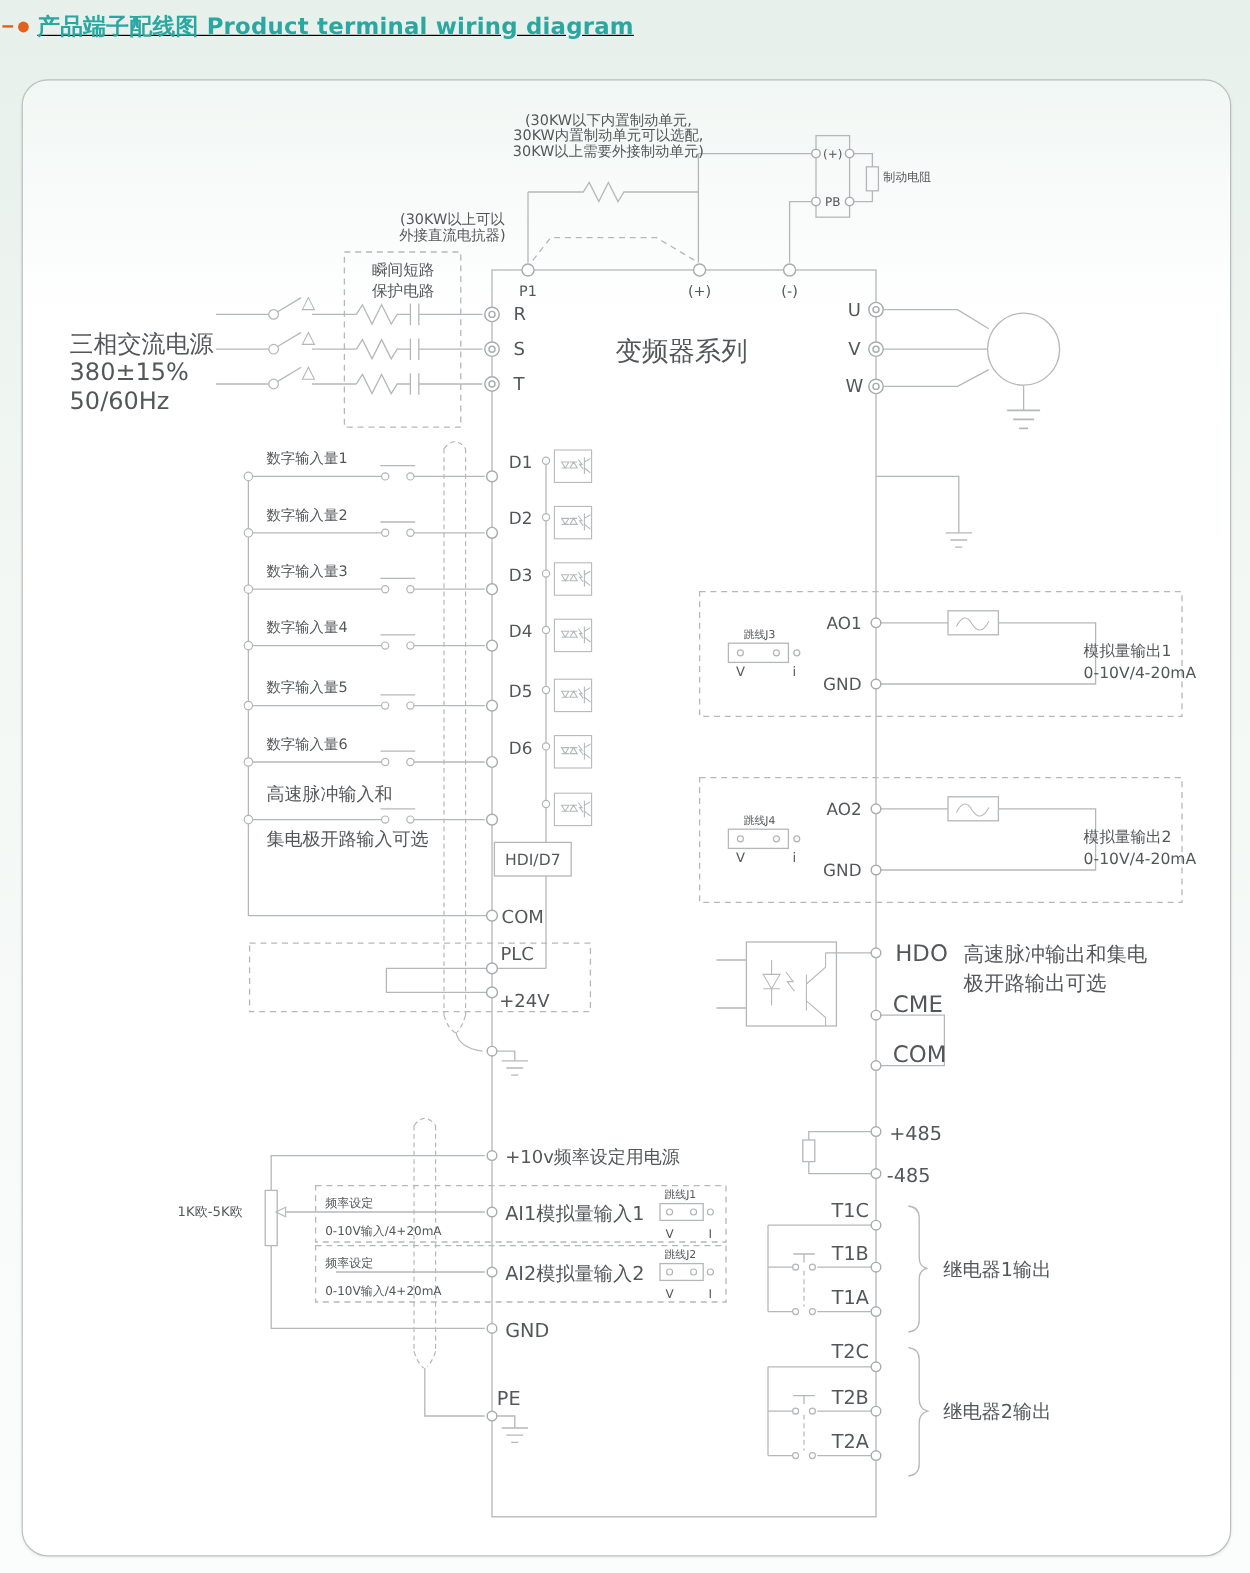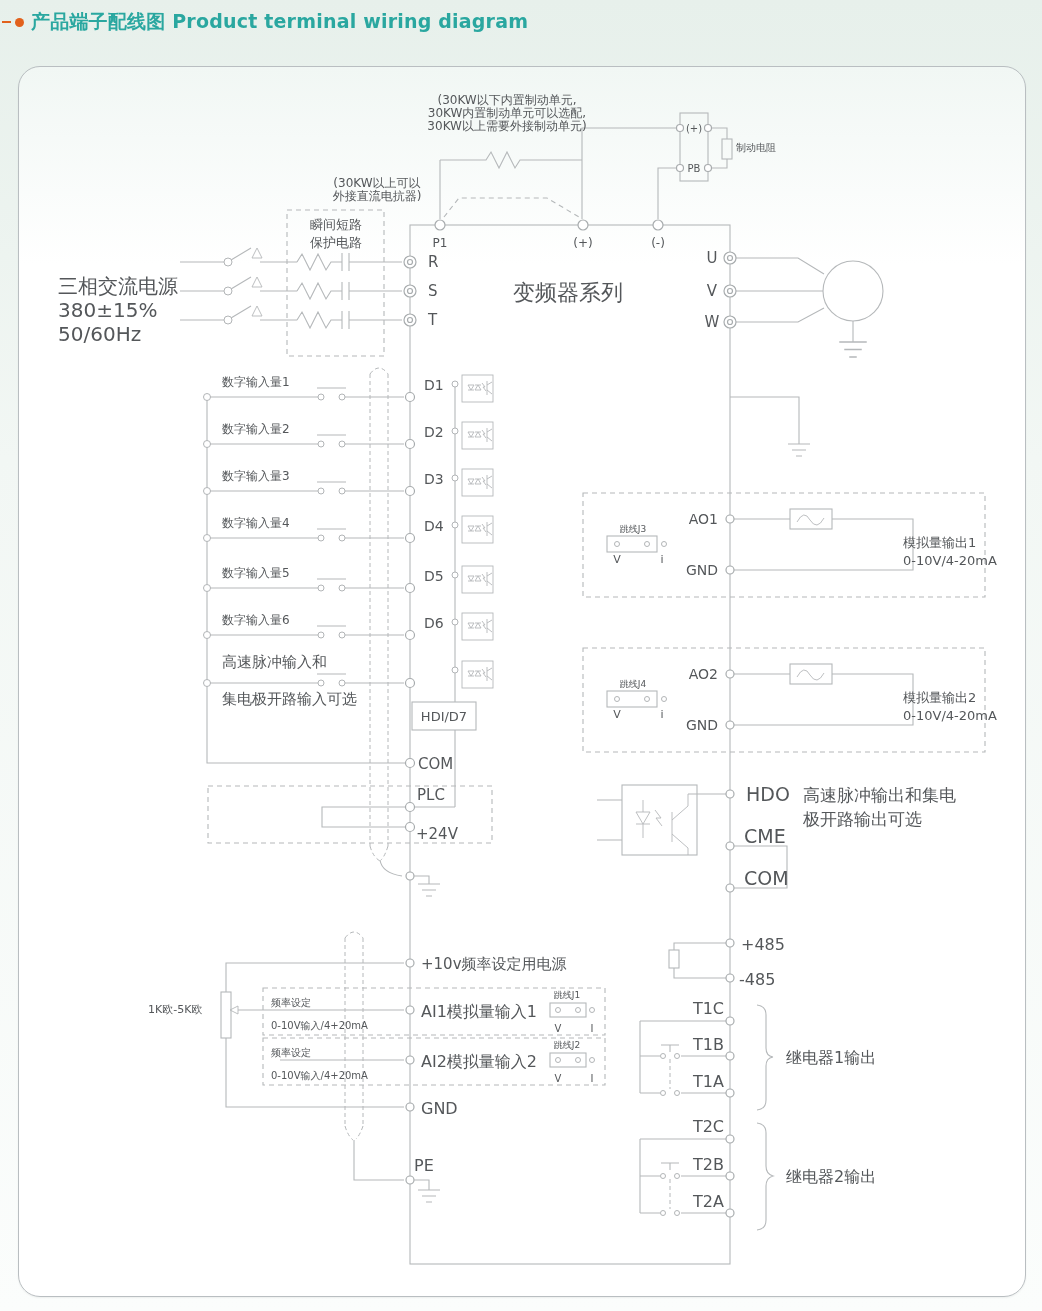--- a/index.html
+++ b/index.html
@@ -1,21 +1,21 @@
 <!DOCTYPE html>
 <html><head>
 <meta charset="utf-8">
 <style>
   html,body{margin:0;padding:0;}
   body{
     width:1042px;height:1311px;position:relative;
     background:linear-gradient(180deg,#e7f0eb 0%,#f2f7f4 35%,#fbfdfc 100%);
     font-family:"DejaVu Sans","Liberation Sans",sans-serif;
   }
-  .hdr{position:absolute;left:2px;top:8px;height:28px;display:flex;align-items:center;}
+  .hdr{position:absolute;left:2px;top:8px;height:28px;display:flex;align-items:center;text-decoration:underline;}
   .hdr .dash{width:9px;height:2px;background:#e2611c;}
   .hdr .dot{width:9px;height:9px;border-radius:50%;background:#e2611c;margin:0 7px 0 4px;}
   .hdr h1{margin:0;font-size:19px;font-weight:600;color:#2aa7a0;letter-spacing:.2px;}
   .card{
     position:absolute;left:18px;top:66px;width:1006px;height:1229px;
     background:linear-gradient(180deg,#f1f7f4 0%,#ffffff 16%);
     border:1.5px solid #b9bec1;border-radius:22px;
     box-shadow:0 1px 2px rgba(0,0,0,.06);
   }
   svg.diagram{position:absolute;left:0;top:0;}

